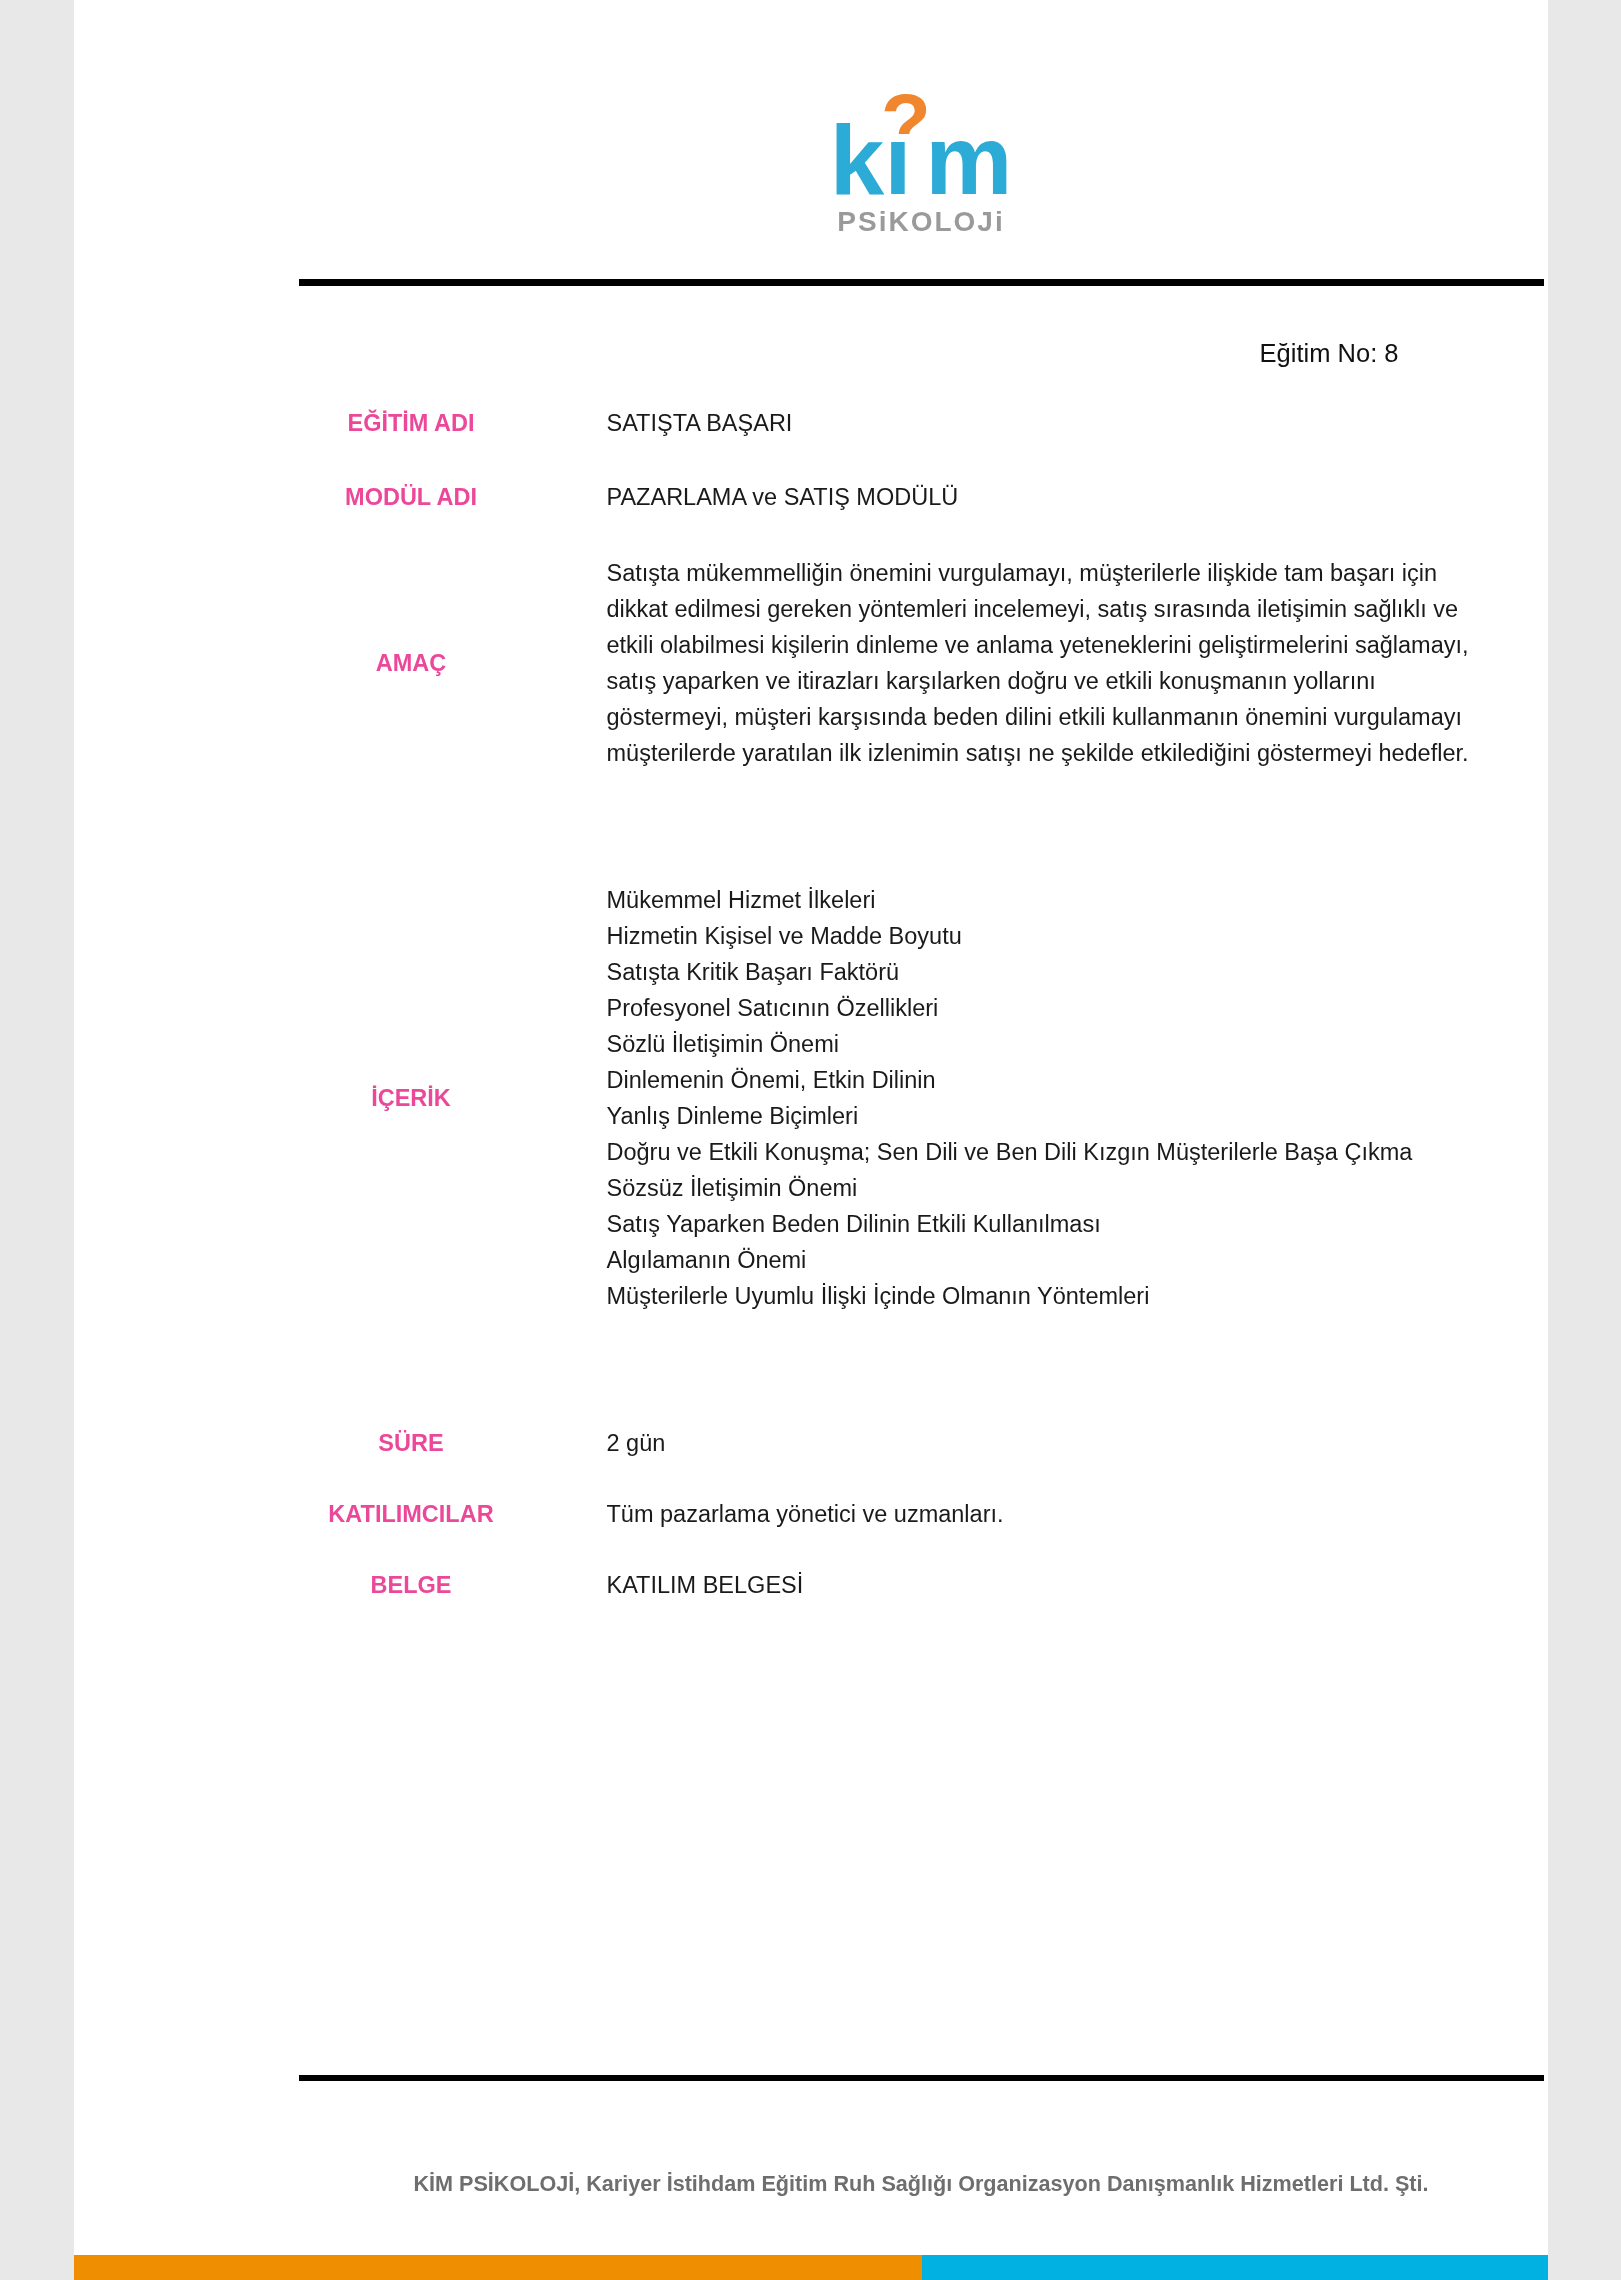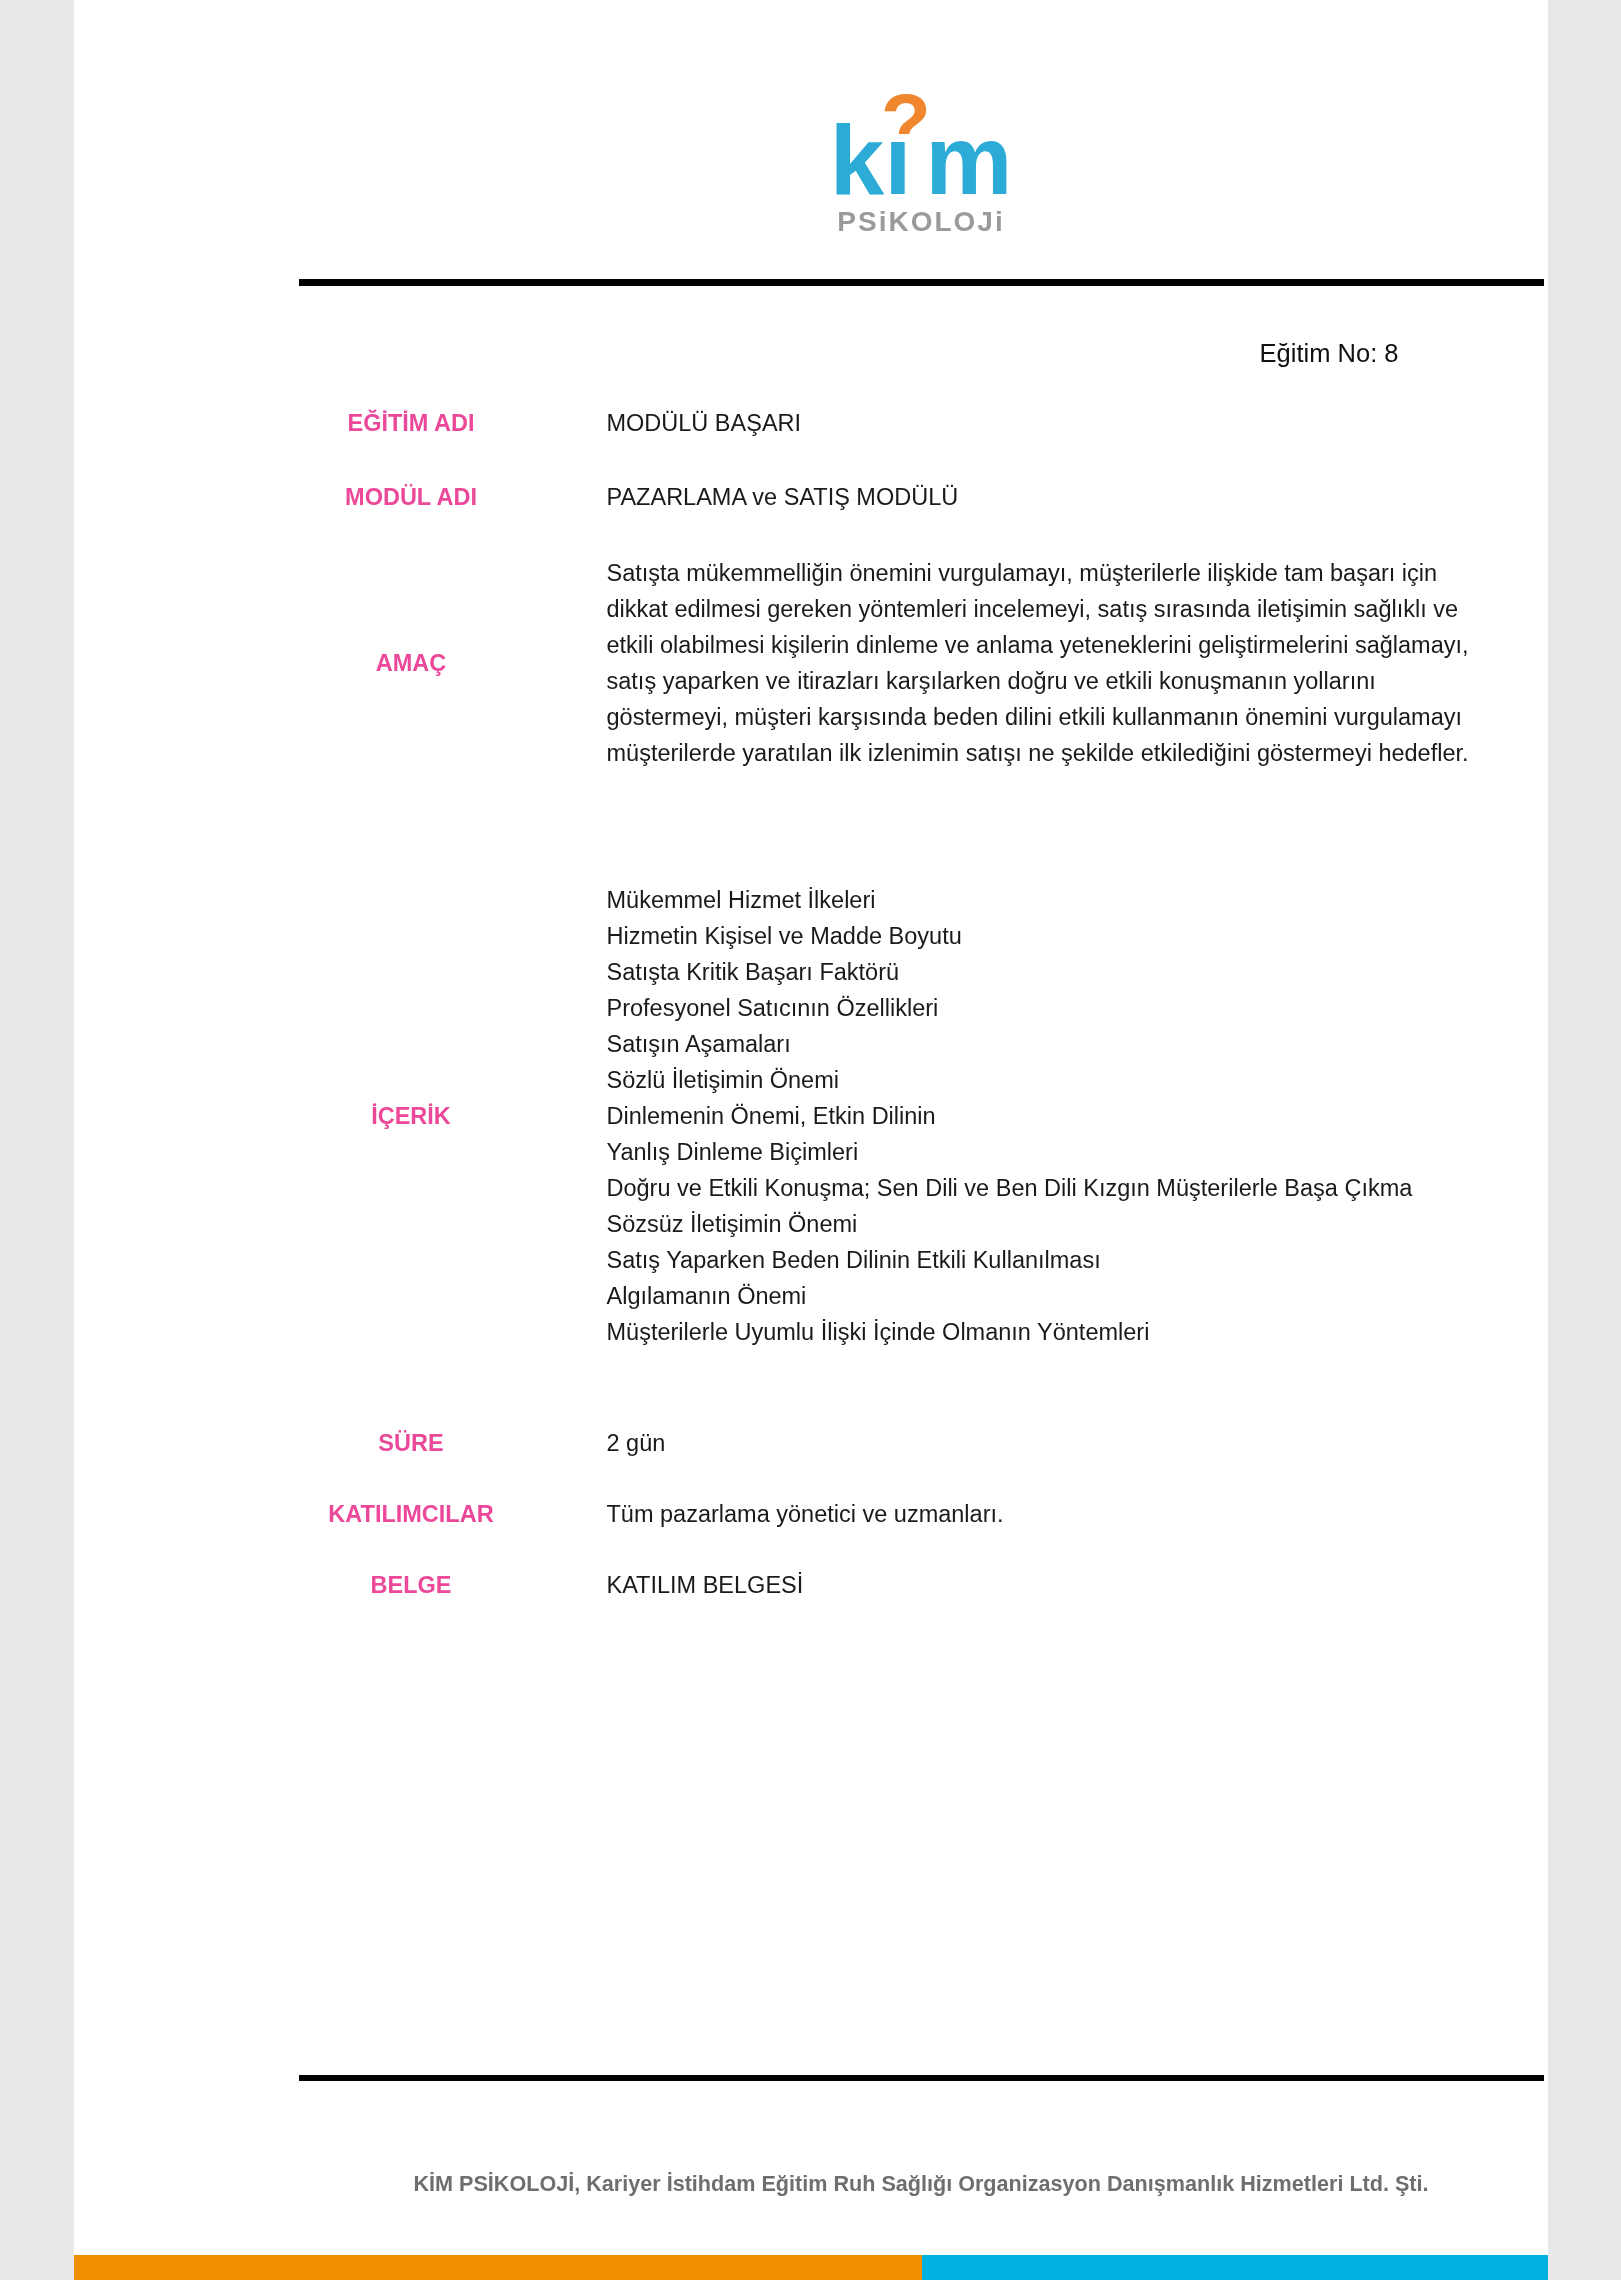--- a/index.html
+++ b/index.html
@@ -104,41 +104,40 @@
     </div>
     <div class="logo-sub" style="color: rgb(154, 154, 154);">PSiKOLOJi</div>
   </div>
 
   <div class="rule-top"></div>
 
   <div class="header-note">Eğitim No: 8</div>
 
   <div class="row row-egitim">
     <div class="label">EĞİTİM ADI</div>
-    <div class="value">MODÜLÜ BAŞARI</div>
+    <div class="value">SATIŞTA BAŞARI</div>
   </div>
 
   <div class="row row-modul">
     <div class="label">MODÜL ADI</div>
     <div class="value">PAZARLAMA ve SATIŞ MODÜLÜ</div>
   </div>
 
   <div class="row tall row-amac">
     <div class="label">AMAÇ</div>
     <div class="value">Satışta mükemmelliğin önemini vurgulamayı, müşterilerle ilişkide tam başarı için dikkat edilmesi gereken yöntemleri incelemeyi, satış sırasında iletişimin sağlıklı ve etkili olabilmesi kişilerin dinleme ve anlama yeteneklerini geliştirmelerini sağlamayı, satış yaparken ve itirazları karşılarken doğru ve etkili konuşmanın yollarını göstermeyi, müşteri karşısında beden dilini etkili kullanmanın önemini vurgulamayı müşterilerde yaratılan ilk izlenimin satışı ne şekilde etkilediğini göstermeyi hedefler.</div>
   </div>
 
   <div class="row tall row-icerik">
     <div class="label">İÇERİK</div>
     <div class="list">
         <div class="list-line">Mükemmel Hizmet İlkeleri</div>
         <div class="list-line">Hizmetin Kişisel ve Madde Boyutu</div>
         <div class="list-line">Satışta Kritik Başarı Faktörü</div>
         <div class="list-line">Profesyonel Satıcının Özellikleri</div>
-        <div class="list-line">Satışın Aşamaları</div>
         <div class="list-line">Sözlü İletişimin Önemi</div>
         <div class="list-line">Dinlemenin Önemi, Etkin Dilinin</div>
         <div class="list-line">Yanlış Dinleme Biçimleri</div>
         <div class="list-line">Doğru ve Etkili Konuşma; Sen Dili ve Ben Dili Kızgın Müşterilerle Başa Çıkma</div>
         <div class="list-line">Sözsüz İletişimin Önemi</div>
         <div class="list-line">Satış Yaparken Beden Dilinin Etkili Kullanılması</div>
         <div class="list-line">Algılamanın Önemi</div>
         <div class="list-line">Müşterilerle Uyumlu İlişki İçinde Olmanın Yöntemleri</div>
       </div>
   </div>

